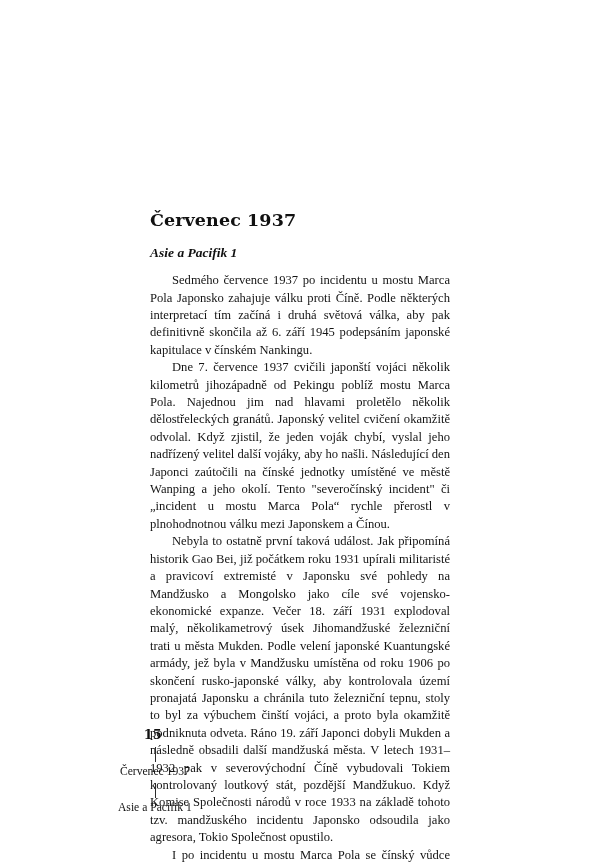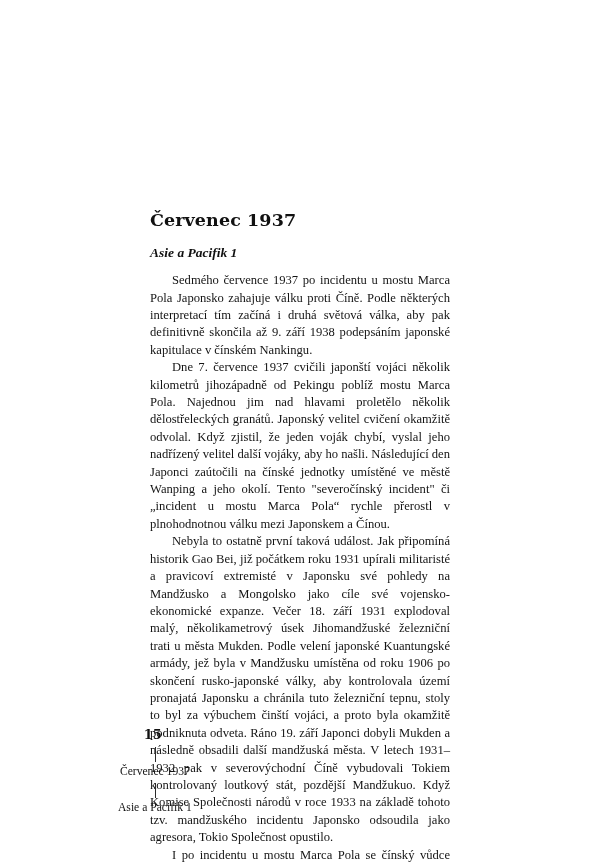--- a/index.html
+++ b/index.html
@@ -93,21 +93,21 @@
 <body>
 
 <div class="page">
 
   <div class="content">
 
     <h1 class="chapter-title">Červenec 1937</h1>
 
     <h2 class="section-subtitle">Asie a Pacifik 1</h2>
 
-    <p class="body-text indent">Sedmého července 1937 po incidentu u mostu Marca Pola Japonsko zahajuje válku proti Číně. Podle některých interpretací tím začíná i druhá světová válka, aby pak definitivně skončila až 9. září 1938 podepsáním japonské kapitulace v čínském Nankingu.</p>
+    <p class="body-text indent">Sedmého července 1937 po incidentu u mostu Marca Pola Japonsko zahajuje válku proti Číně. Podle některých interpretací tím začíná i druhá světová válka, aby pak definitivně skončila až 6. září 1945 podepsáním japonské kapitulace v čínském Nankingu.</p>
 
     <p class="body-text indent">Dne 7. července 1937 cvičili japonští vojáci několik kilometrů jihozápadně od Pekingu poblíž mostu Marca Pola. Najednou jim nad hlavami proletělo několik dělostřeleckých granátů. Japonský velitel cvičení okamžitě odvolal. Když zjistil, že jeden voják chybí, vyslal jeho nadřízený velitel další vojáky, aby ho našli. Následující den Japonci zaútočili na čínské jednotky umístěné ve městě Wanping a jeho okolí. Tento "severočínský incident" či „incident u mostu Marca Pola“ rychle přerostl v plnohodnotnou válku mezi Japonskem a Čínou.</p>
 
     <p class="body-text indent">Nebyla to ostatně první taková událost. Jak připomíná historik Gao Bei, již počátkem roku 1931 upírali militaristé a pravicoví extremisté v Japonsku své pohledy na Mandžusko a Mongolsko jako cíle své vojensko-ekonomické expanze. Večer 18. září 1931 explodoval malý, několikametrový úsek Jihomandžuské železniční trati u města Mukden. Podle velení japonské Kuantungské armády, jež byla v Mandžusku umístěna od roku 1906 po skončení rusko-japonské války, aby kontrolovala území pronajatá Japonsku a chránila tuto železniční tepnu, stoly to byl za výbuchem činští vojáci, a proto byla okamžitě podniknuta odveta. Ráno 19. září Japonci dobyli Mukden a následně obsadili další mandžuská města. V letech 1931–1932 pak v severovýchodní Číně vybudovali Tokiem kontrolovaný loutkový stát, pozdější Mandžukuo. Když Komise Společnosti národů v roce 1933 na základě tohoto tzv. mandžuského incidentu Japonsko odsoudila jako agresora, Tokio Společnost opustilo.</p>
 
     <p class="body-text indent">I po incidentu u mostu Marca Pola se čínský vůdce Čankajšek obrátil na Společnost národů a žádal vojenskou intervenci. Západní mocnosti</p>
 
   </div>
 
   <div class="footer">

